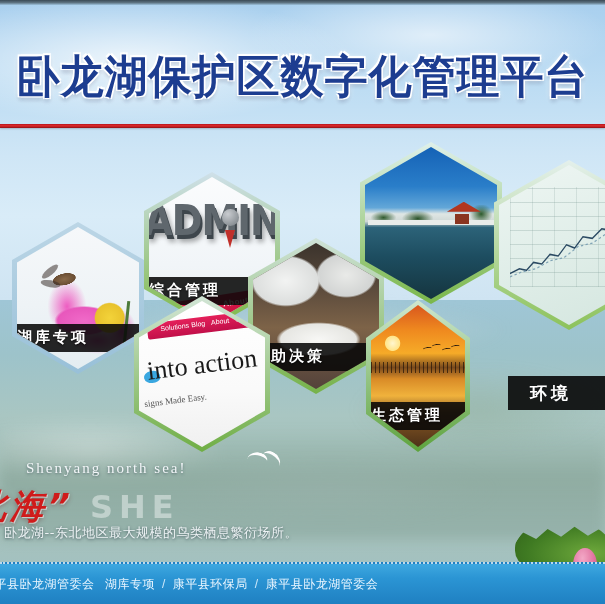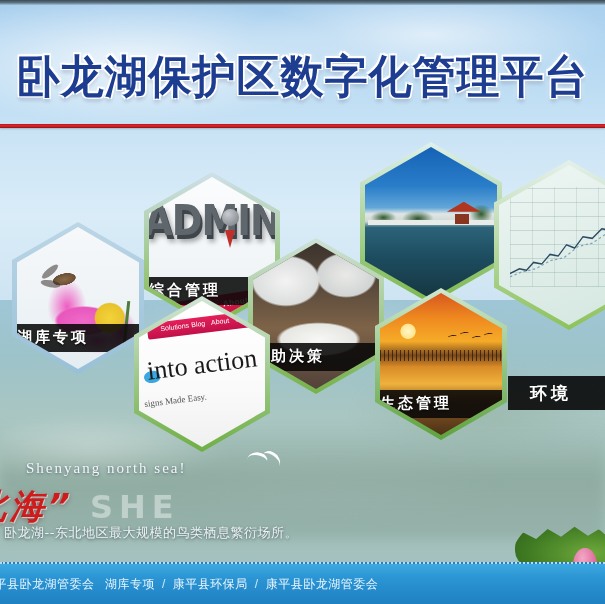--- a/index.html
+++ b/index.html
@@ -386,21 +386,21 @@
     <div class="hex-inner">
       <div class="art art-pavilion">
         <div class="pav-trees"></div>
         <div class="pav-rail"></div>
         <div class="pav-roof"></div>
         <div class="pav-body"></div>
       </div>
     </div>
   </div>
 
-  <div class="hex" style="left:366px; top:288px; width:132px; height:152px; background:linear-gradient(180deg,#cfe7cf,#5da33d);margin-left:9px;">
+  <div class="hex" style="left:366px; top:300px; width:104px; height:152px; background:linear-gradient(180deg,#cfe7cf,#5da33d);">
     <div class="hex-inner">
       <div class="art art-sunset">
         <div class="reeds"></div>
         <div class="birds">
           <i style="left:2%; top:18%;"></i>
           <i style="left:26%; top:4%;"></i>
           <i style="left:52%; top:22%;"></i>
           <i style="left:76%; top:8%;"></i>
         </div>
       </div>

